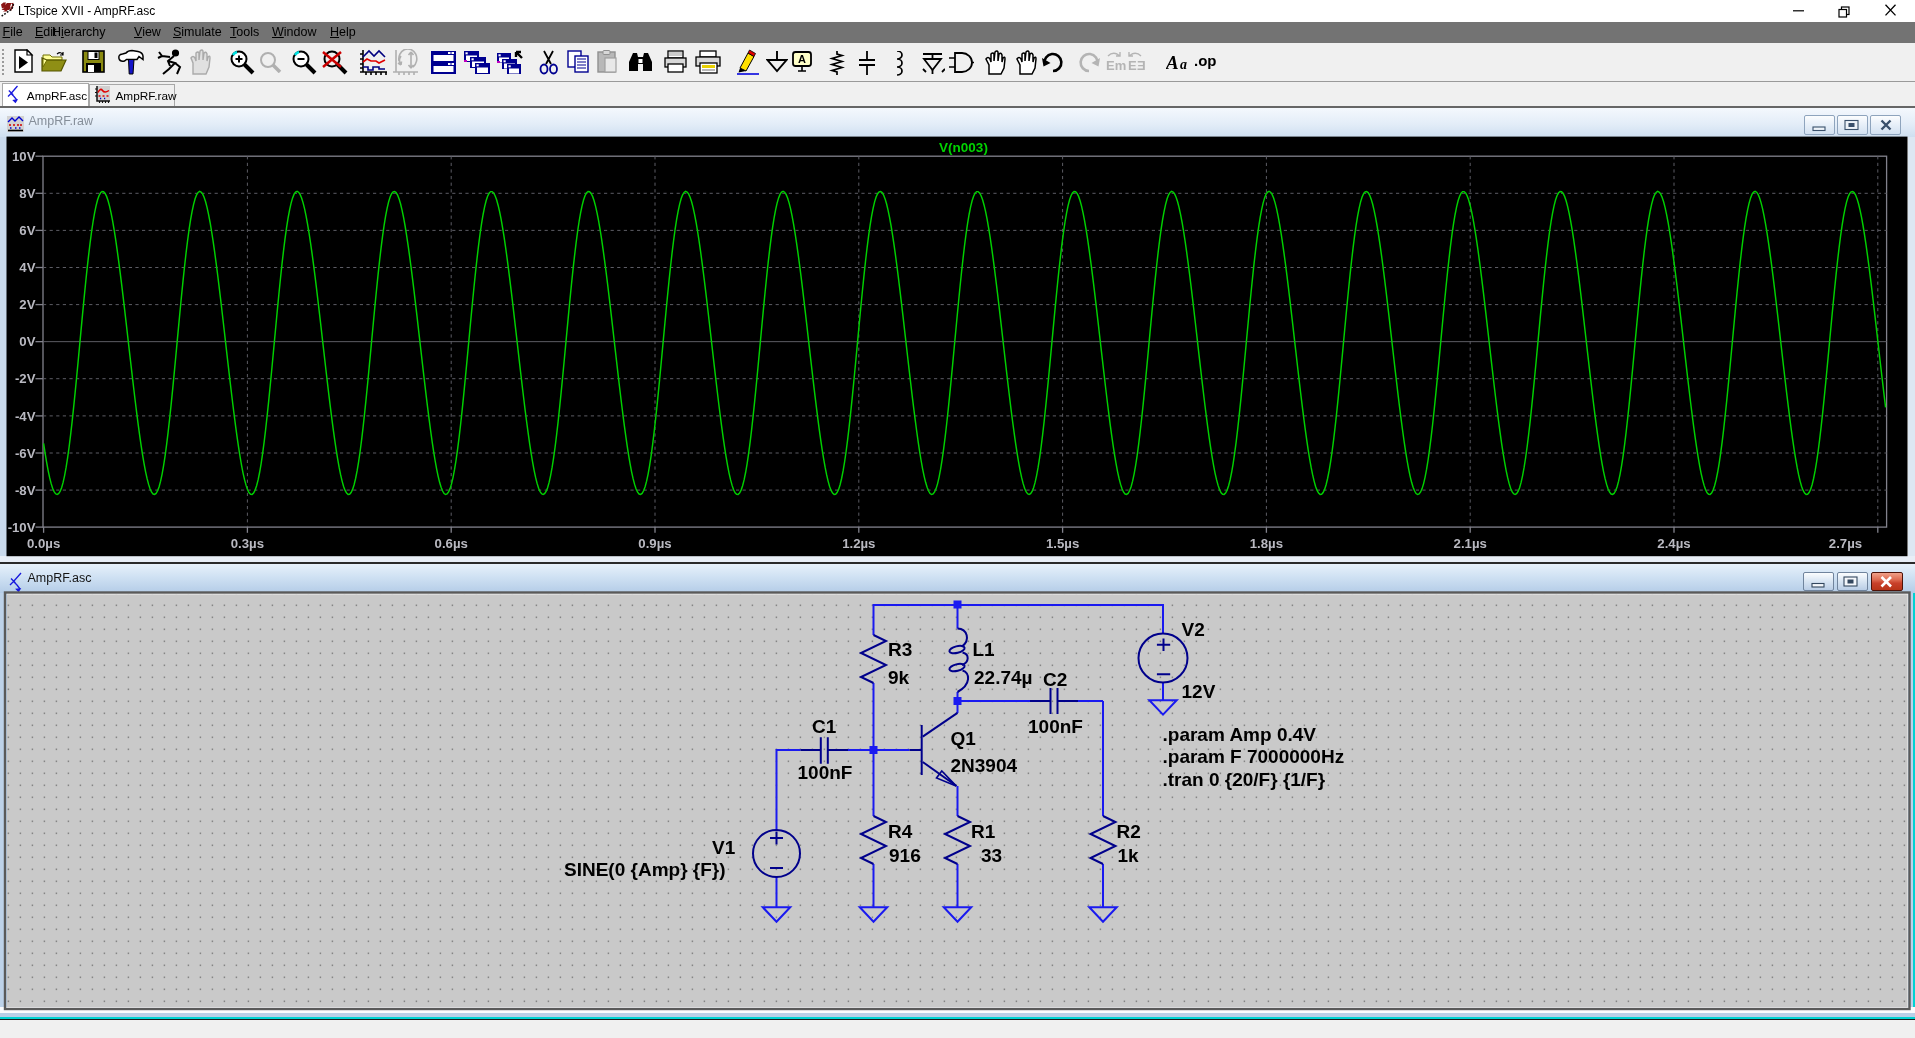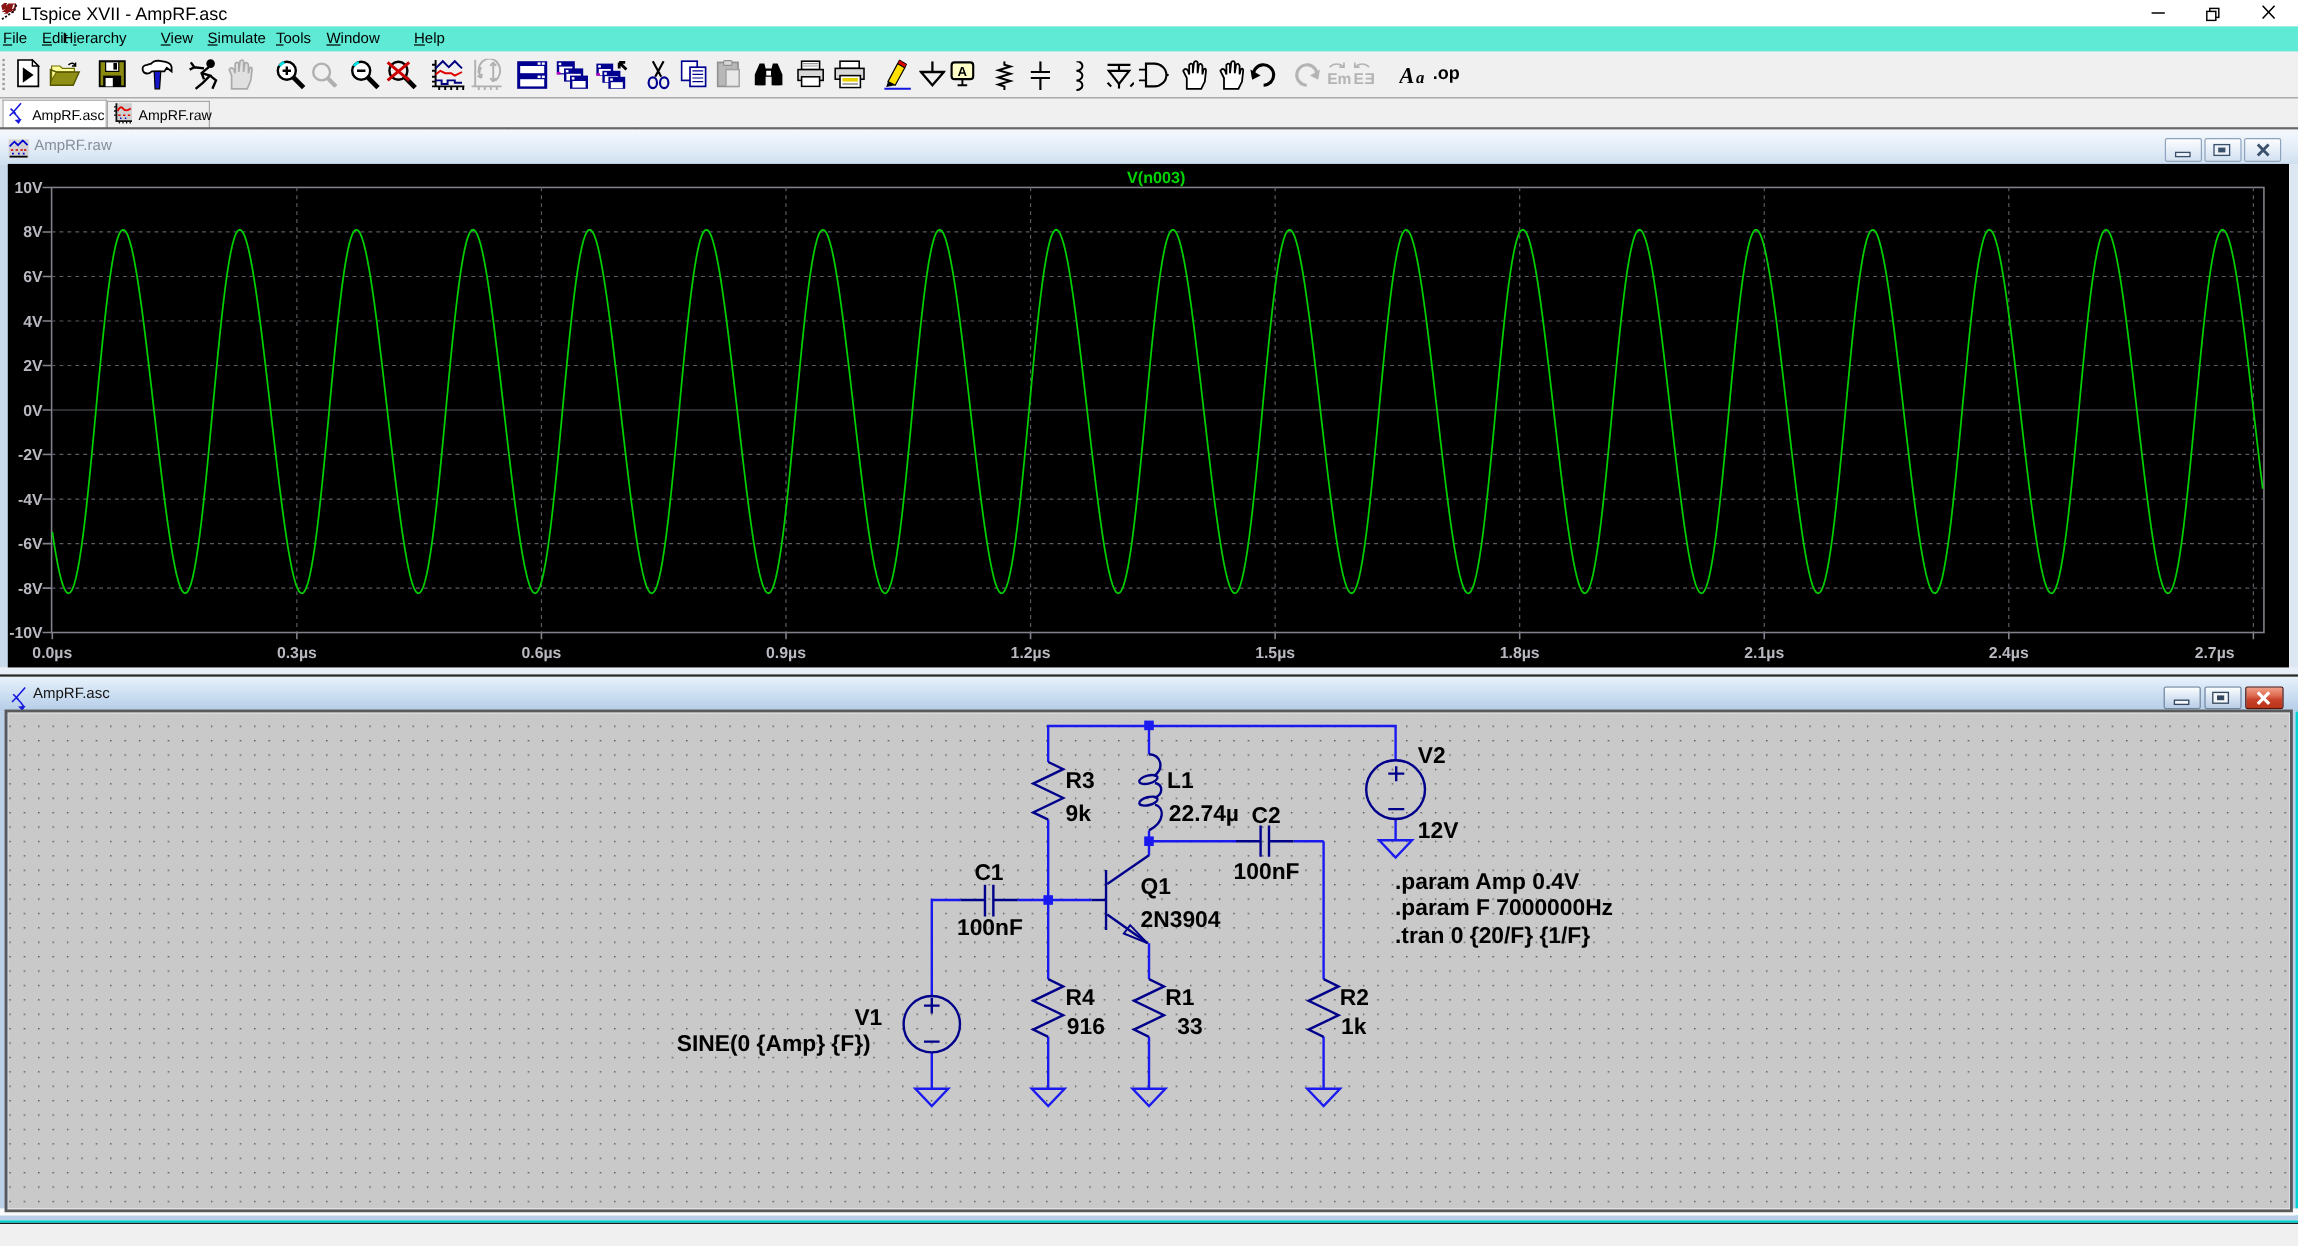--- a/index.html
+++ b/index.html
@@ -11,37 +11,37 @@
 .sep{position:absolute;top:48px;width:1px;height:28px;background:#b2b2b2}
 .tbtn{position:absolute}
 </style></head><body>
 <div id="page">
 <div class="abs" style="left:0;top:0;width:1915px;height:22px;background:#ffffff">
 <svg class="abs" style="left:0px;top:1px" width="17" height="17" viewBox="0 0 17 17">
  <path d="M1,3.5 L3.5,1.5 L6,1.5 L5,4 L7,2 L12.5,2 L11,3 L10,6.5 L11.5,6.5 L9,9 L7.5,9 L6.5,10.5 L3,10.5 L5,9 L1.5,9 L4.5,6.5 L2,7.5 Z" fill="#8b1515"></path>
  <path d="M12.5,2 L13,4 L10.5,9.5" stroke="#8b1515" stroke-width="1.6" fill="none"></path>
  <path d="M13.5,3 L12,8 L1,15.5" stroke="#111" stroke-width="1.5" stroke-dasharray="1.8 1.4" fill="none"></path>
 </svg>
-<div class="abs" style="left:18px;top:4px;font-size:15px;color:#000">LTspice XVII - AmpRF.asc</div>
+<div class="abs" style="left:18px;top:4px;font-size:12px;color:#000">LTspice XVII - AmpRF.asc</div>
 <svg class="abs" style="left:1780px;top:0" width="135" height="22" viewBox="0 0 135 22">
  <path d="M13,10.8 H24" stroke="#000" stroke-width="1.2"></path>
  <rect x="61.5" y="7" width="7.5" height="7.5" fill="none" stroke="#000" stroke-width="1.2"></rect>
  <rect x="59" y="9.5" width="7.5" height="7.5" fill="#fff" stroke="#000" stroke-width="1.2"></rect>
  <path d="M105.5,4.8 L115.5,15.4 M115.5,4.8 L105.5,15.4" stroke="#000" stroke-width="1.3"></path>
 </svg>
 </div>
-<div class="abs" style="left:0;top:22px;width:1915px;height:20.5px;background:#5eead4">
+<div class="abs" style="left:0;top:22px;width:1915px;height:20.5px;background:#737373">
 <div class="menuitem" style="left:2.5px"><u>F</u>ile</div>
 <div class="menuitem" style="left:35px"><u>E</u>dit</div>
 <div class="menuitem" style="left:52px">H<u>i</u>erarchy</div>
 <div class="menuitem" style="left:134px"><u>V</u>iew</div>
 <div class="menuitem" style="left:173px"><u>S</u>imulate</div>
 <div class="menuitem" style="left:230px"><u>T</u>ools</div>
 <div class="menuitem" style="left:272px"><u>W</u>indow</div>
-<div class="menuitem" style="left:345px"><u>H</u>elp</div>
+<div class="menuitem" style="left:330px"><u>H</u>elp</div>
 </div>
 <div class="abs" style="left:0;top:42.5px;width:1915px;height:39.5px;background:#f0f0f0">
 <svg class="abs" style="left:1px;top:6px" width="6" height="28" viewBox="0 0 6 28">
 <rect x="1" y="0" width="2" height="2" fill="#9a9a9a"></rect>
 <rect x="1" y="4" width="2" height="2" fill="#9a9a9a"></rect>
 <rect x="1" y="8" width="2" height="2" fill="#9a9a9a"></rect>
 <rect x="1" y="12" width="2" height="2" fill="#9a9a9a"></rect>
 <rect x="1" y="16" width="2" height="2" fill="#9a9a9a"></rect>
 <rect x="1" y="20" width="2" height="2" fill="#9a9a9a"></rect>
 <rect x="1" y="24" width="2" height="2" fill="#9a9a9a"></rect>

